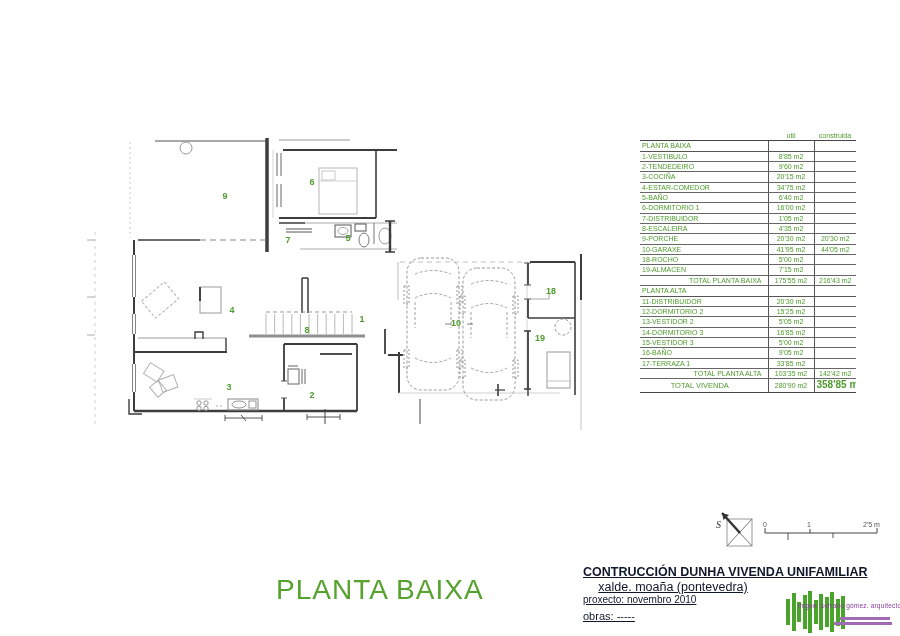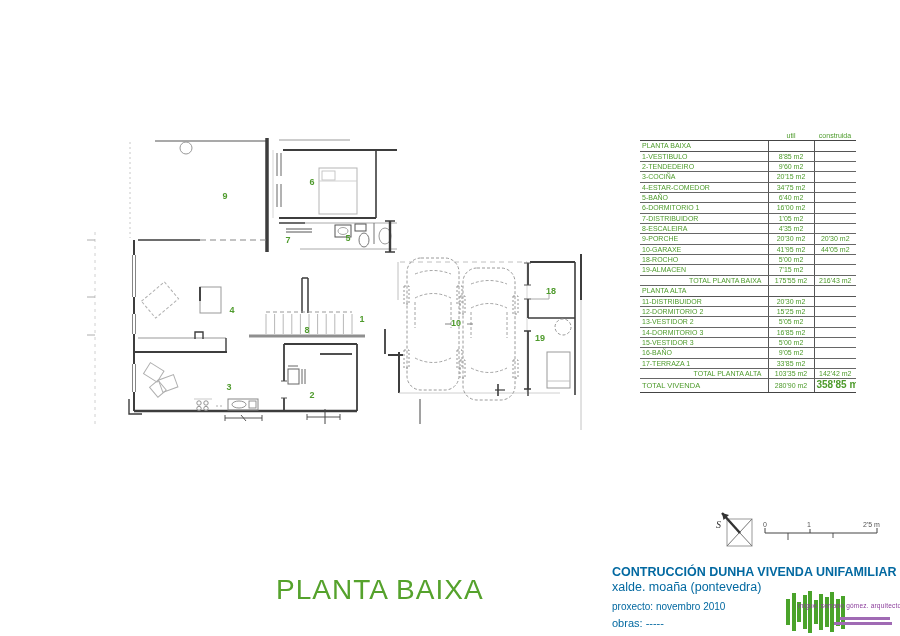--- a/index.html
+++ b/index.html
@@ -26,32 +26,32 @@
   .atable col.c-util{width:46px;}
   .atable col.c-cons{width:42px;}
   .atable tr.hdr td{text-align:center;border-bottom:1px solid #444;}
   .atable tr.hdr td:first-child{border-bottom:1px solid #444;}
   .atable tr.section td{border-bottom:1px solid #555;font-weight:normal;}
   .atable tr.data td,.atable tr.total td{border-bottom:1px solid #666;}
   .atable td.v{border-left:1px solid #555;border-right:1px solid #555;text-align:center;}
   .atable td.c{text-align:center;}
   .atable tr.total td.lbl{text-align:right;padding-right:6px;}
   .atable tr.grand td{border-bottom:1px solid #444;border-top:1px solid #444;}
-  .atable tr.grand td.lbl{text-align:left;padding-right:10px;font-size:7.5px;}
+  .atable tr.grand td.lbl{text-align:center;padding-right:10px;font-size:7.5px;}
   .atable tr.grand td.big{font-size:10px;font-weight:bold;text-align:center;}
   
   .sheet-title{
     position:absolute;left:276px;top:574px;
     font-size:28px;color:#55a22c;letter-spacing:1px;
   }
   
-  .tblock{position:absolute;left:612px;top:565px;width:180px;color:#0369a1;}
+  .tblock{position:absolute;left:583px;top:565px;width:180px;color:#0f172a;text-decoration:underline;}
   .tblock .l1{font-weight:bold;font-size:12.5px;white-space:nowrap;}
-  .tblock .l2{font-size:12.5px;margin-top:1px;}
-  .tblock .l3{font-size:10px;margin-top:7px;}
+  .tblock .l2{font-size:12.5px;margin-top:1px;text-align:center;}
+  .tblock .l3{font-size:10px;}
   .tblock .l4{font-size:11px;margin-top:5px;}
   
   .logo{position:absolute;left:786px;top:590px;width:112px;height:46px;}
   .logo .bars{position:absolute;left:0;top:0;height:44px;display:flex;align-items:center;}
   .logo .bars span{display:inline-block;width:4px;margin-right:1.5px;background:#4aa32a;}
   .logo .ltext{
     position:absolute;left:12px;top:12px;font-size:6.5px;color:#8a3b9a;
     white-space:nowrap;letter-spacing:0.2px;
   }
   .logo .strip1{position:absolute;left:54px;top:27px;width:50px;height:2.5px;background:#a06ab4;}

